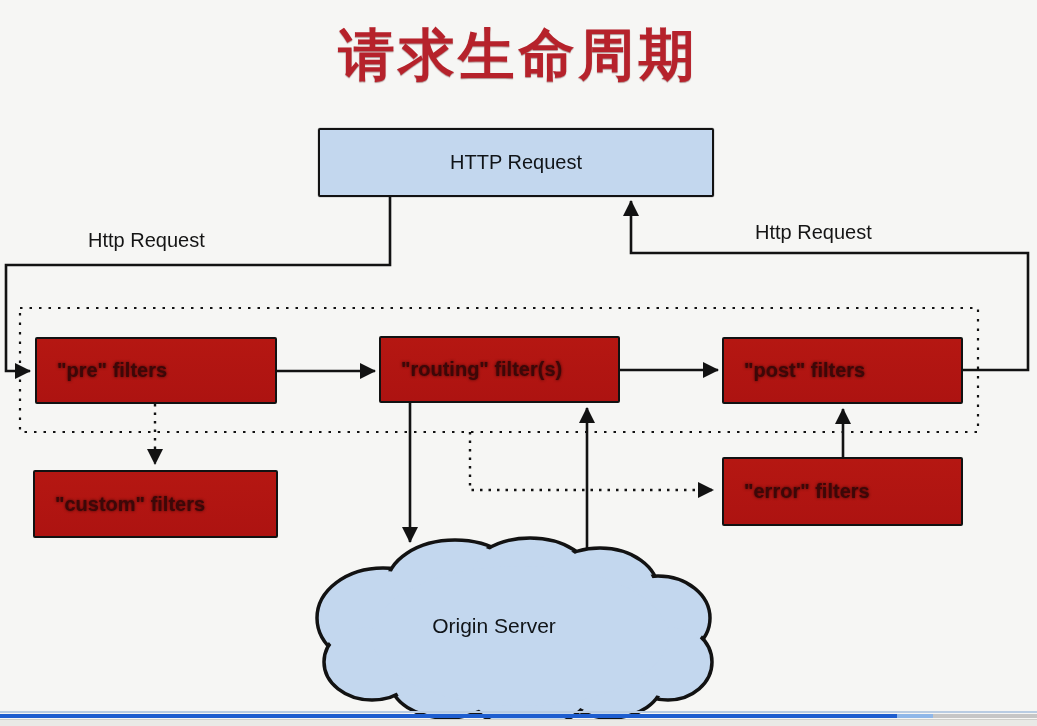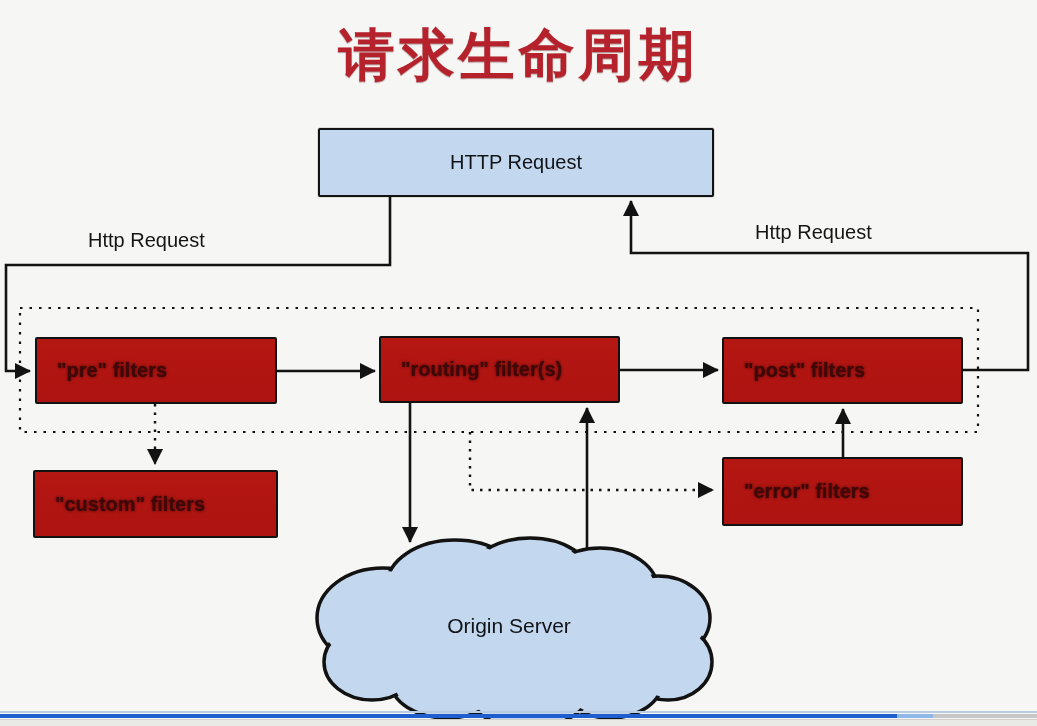--- a/index.html
+++ b/index.html
@@ -38,21 +38,21 @@
     text-shadow:0 0 3px rgba(45,0,0,.85);
   }
   .node-red .node-label{filter:blur(.4px);}
   #http-request{left:318px;top:128px;width:396px;height:69px;}
   #pre-filters{left:35px;top:337px;width:242px;height:67px;}
   #routing-filters{left:379px;top:336px;width:241px;height:67px;}
   #post-filters{left:722px;top:337px;width:241px;height:67px;}
   #custom-filters{left:33px;top:470px;width:245px;height:68px;}
   #error-filters{left:722px;top:457px;width:241px;height:69px;}
   .cloud-label{
-    position:absolute;left:399px;top:614px;width:220px;
+    position:absolute;left:384px;top:614px;width:220px;
     text-align:center;font-size:21px;color:#101418;
   }
   svg.wires{position:absolute;left:0;top:0;}
   .player-bar{position:absolute;left:0;right:0;bottom:0;height:15px;}
   .player-hairline{position:absolute;left:0;right:0;top:0;height:2px;background:#b9cce2;}
   .player-track{
     position:absolute;left:0;right:0;top:3px;height:4px;
     background:linear-gradient(to right,
       #1e5ecf 0,#1e5ecf 86.5%,
       #8fb7e8 86.5%,#8fb7e8 90%,

